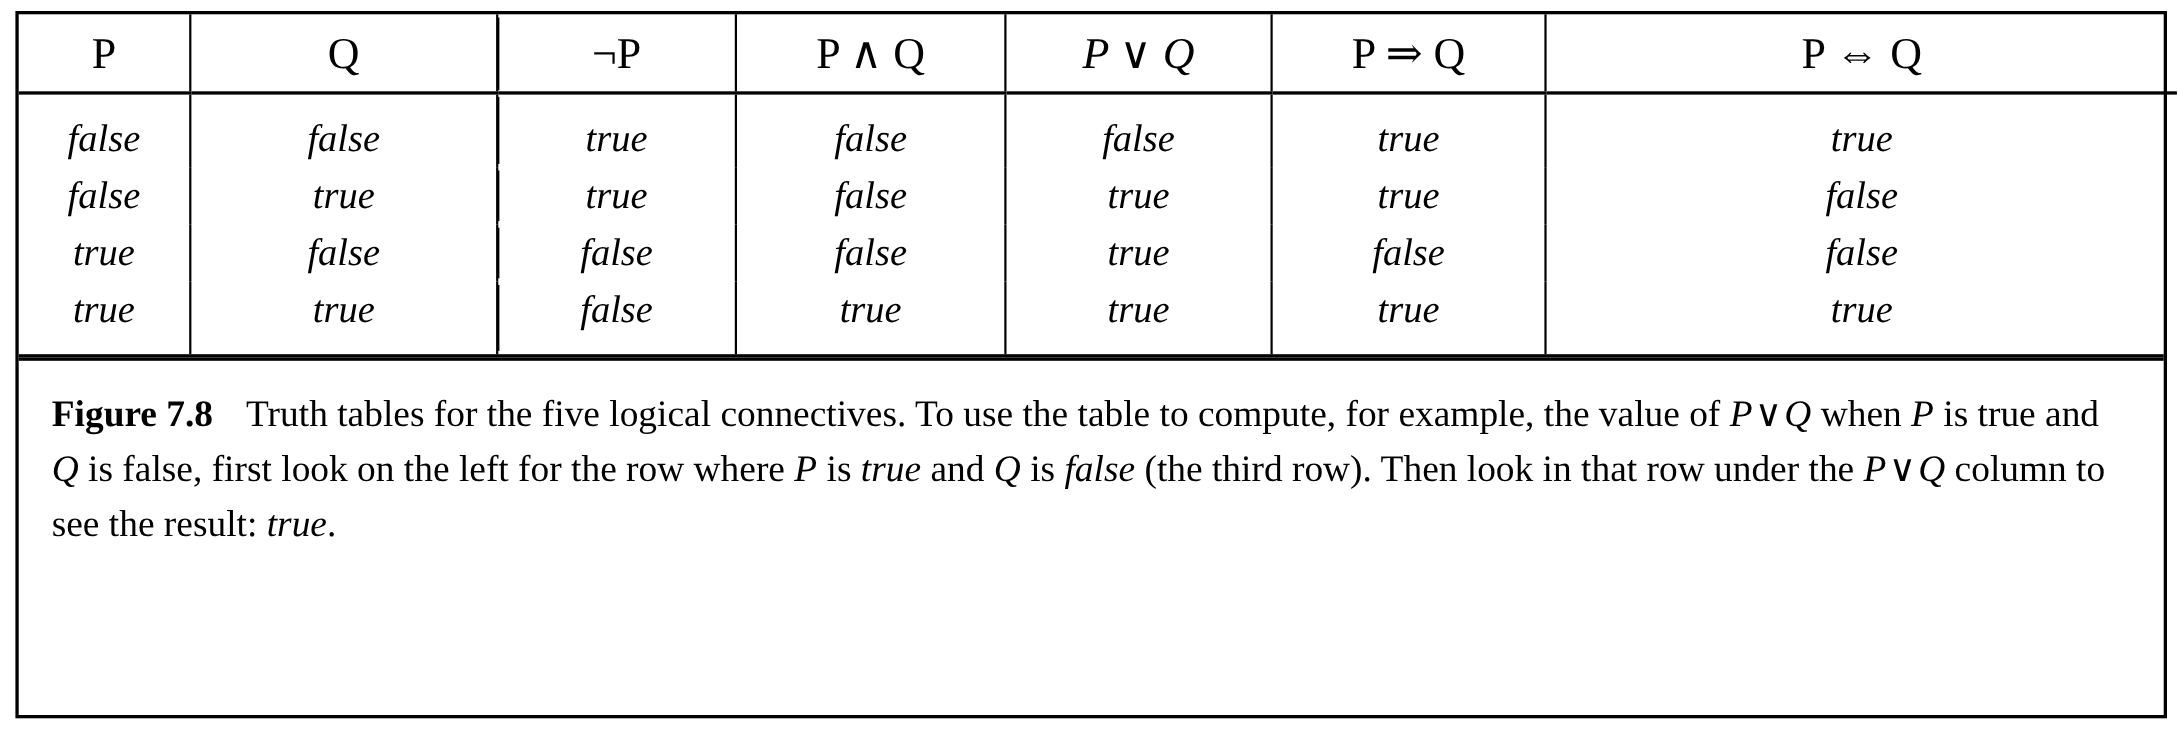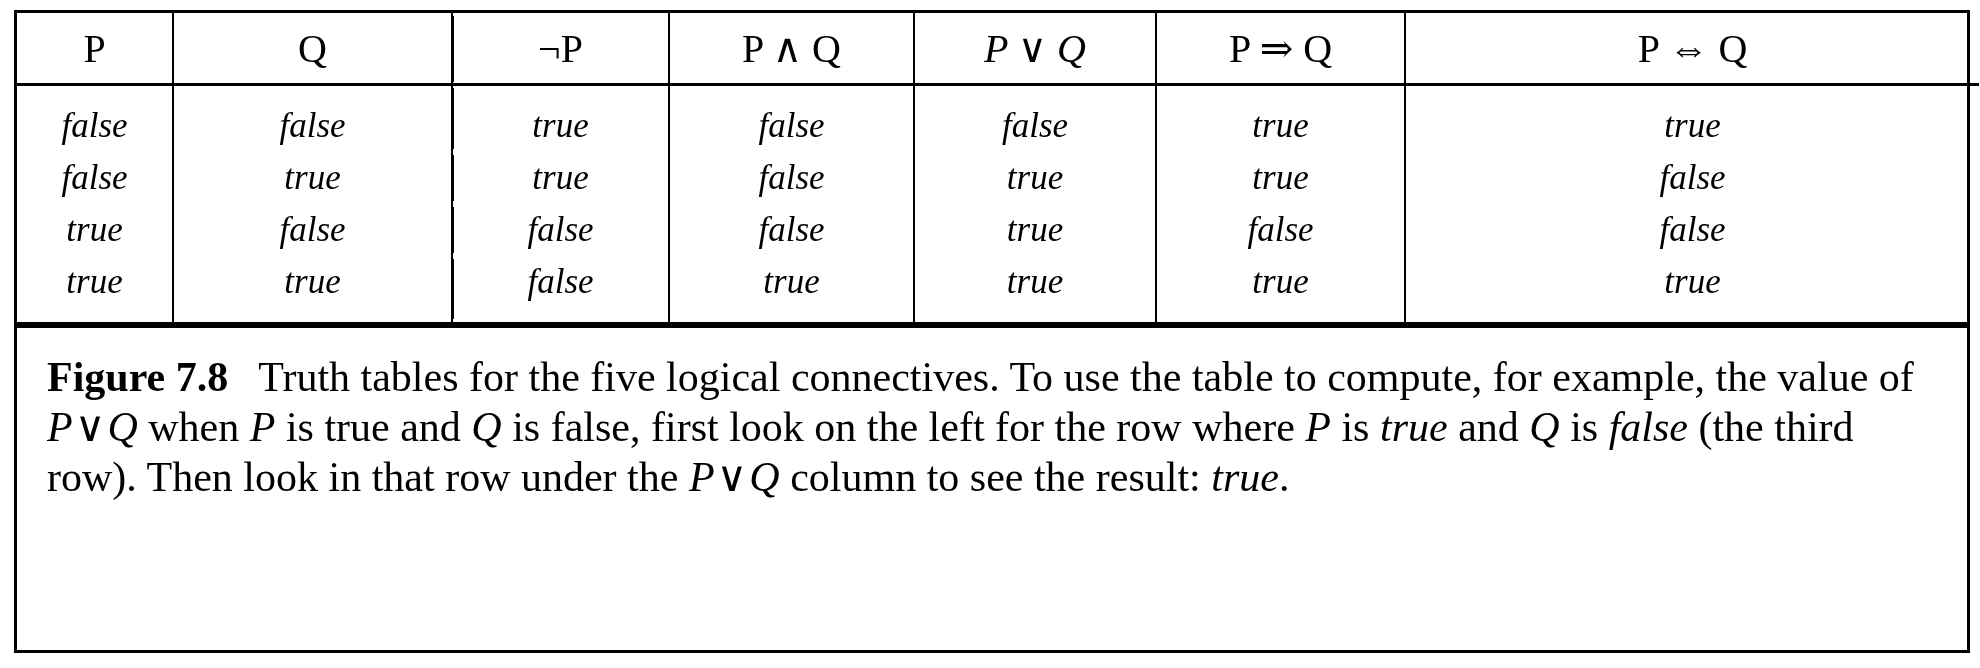--- a/index.html
+++ b/index.html
@@ -70,21 +70,21 @@
   .table-bottom {
     height: 0;
     border-top: 3px solid #000;
     border-bottom: 3px solid #000;
     margin-top: 0;
   }
 
   
   .caption {
     padding: 24px 32px 0 30px;
-    font-size: 42px;
+    font-size: 34px;
     line-height: 50px;
     text-align: left;
   }
   .cap-label { font-weight: bold; }
   .cap-gap { display: inline-block; width: 30px; }
   .math { font-style: italic; }
   .mono-it { font-style: italic; }
   .op { font-style: normal; padding: 0 2px; }
 </style>
 </head>

